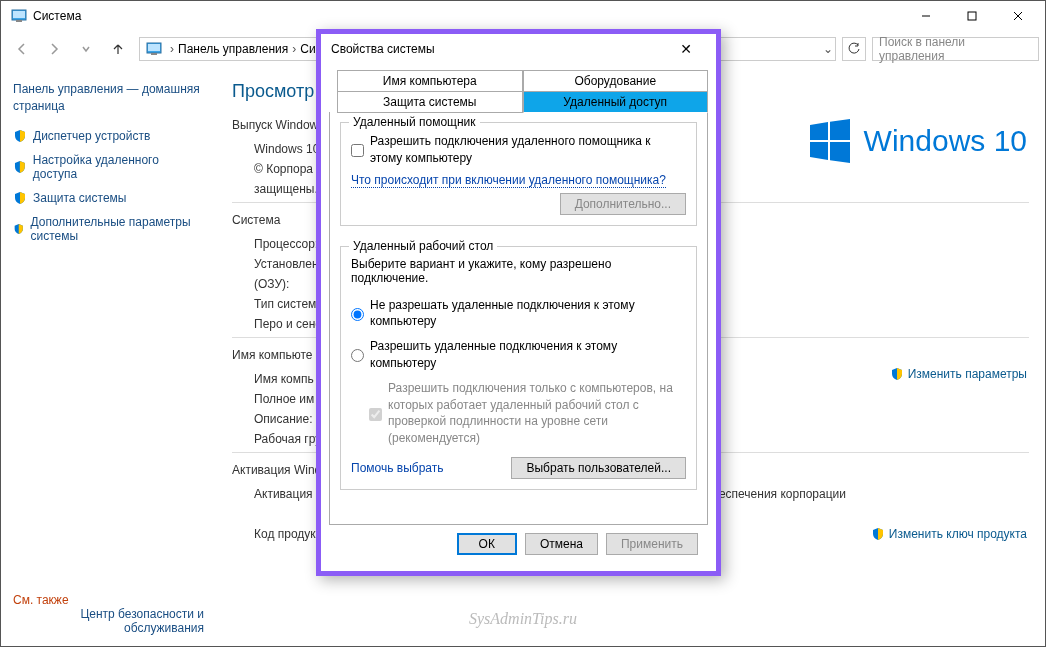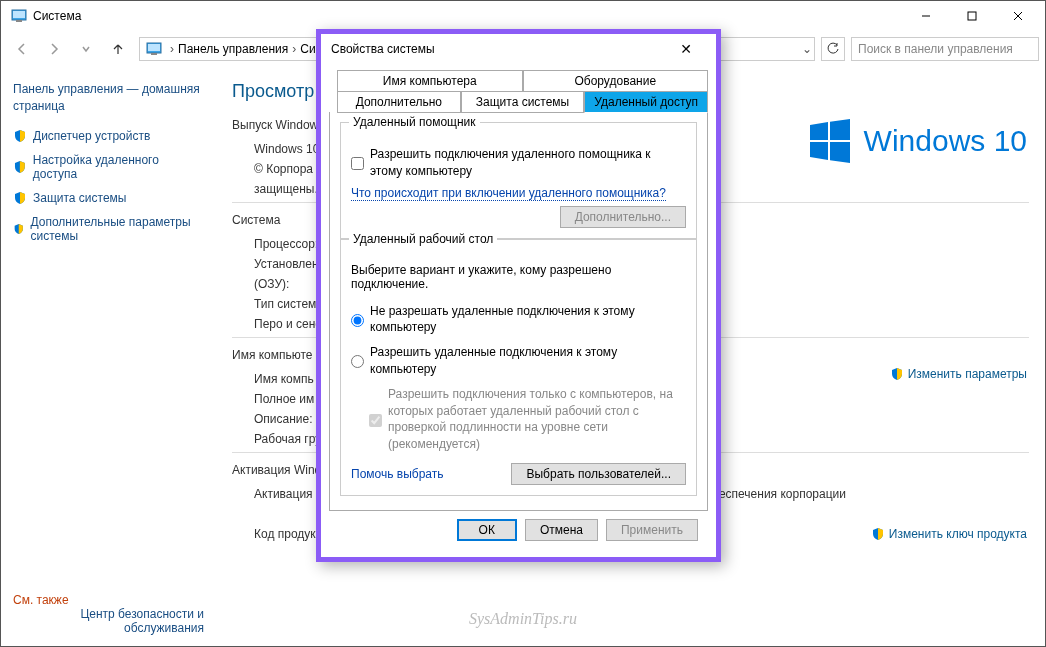--- a/index.html
+++ b/index.html
@@ -14,21 +14,21 @@
 
 
 .navbar { height: 36px; display: flex; align-items: center; padding: 0 6px; gap: 2px; }
 .navbtn { width: 30px; height: 30px; display: flex; align-items: center; justify-content: center; color: #777; }
 .navbtn.enabled { color: #333; }
 .crumbs { flex: 1; height: 24px; border: 1px solid #ccc; display: flex; align-items: center; padding: 0 2px; background: #fff; margin: 0 4px; }
 .crumbs .sysicon { margin: 0 4px; }
 .crumbs .sep { color: #555; margin: 0 4px; }
 .crumbs .seg { color: #000; }
 .refresh { width: 24px; height: 24px; border: 1px solid #ccc; display: flex; align-items: center; justify-content: center; }
-.search { width: 188px; height: 24px; border: 1px solid #ccc; padding: 0 6px; color: #888; display: flex; align-items: center; margin-left: 4px; }
+.search { width: 167px; height: 24px; border: 1px solid #ccc; padding: 0 6px; color: #888; display: flex; align-items: center; margin-left: 4px; }
 
 
 .main { display: flex; height: calc(100% - 66px); }
 .sidebar { width: 215px; padding: 14px 12px; }
 .side-head { color: #1a4e83; font-size: 12px; margin-bottom: 14px; line-height: 1.4; }
 .side-item { display: flex; align-items: center; gap: 6px; margin-bottom: 10px; cursor: pointer; }
 .side-item span.lbl { color: #1a4e83; }
 .shield { width: 14px; height: 14px; }
 .see-also-h { color: #c2410c; margin-top: 350px; margin-bottom: 0; }
 .see-also { color: #1a4e83; text-align: right; }
@@ -49,21 +49,21 @@
 .dlg-title { height: 30px; display: flex; align-items: center; padding: 0 10px; font-size: 12px; }
 .dlg-close { margin-left: auto; width: 40px; text-align: center; font-size: 14px; cursor: pointer; }
 .dlg-body { padding: 6px 8px 10px; }
 .tabs { position: relative; }
 .tabrow { display: flex; margin-left: 8px; }
 .tab { border: 1px solid #aaa; padding: 3px 0; font-size: 12px; text-align: center; background: #fff; cursor: pointer; }
 .tabrow.r1 .tab { flex: 1; border-bottom: none; }
 .tabrow.r2 .tab { flex: 1; }
 .tab.active { background: #0ea5e9; border-bottom: 1px solid #fff; position: relative; z-index: 2; }
 .tabpanel { border: 1px solid #aaa; border-top: none; padding: 10px 10px 14px; margin-top: -1px; }
-.group { border: 1px solid #ccc; padding: 23px 10px 10px; margin-bottom: 0; position: relative; }
+.group { border: 1px solid #ccc; padding: 10px 10px 10px; margin-bottom: 20px; position: relative; }
 .group .legend { position: absolute; top: -8px; left: 8px; background: #fff; padding: 0 4px; font-size: 12px; }
 .chkrow { display: flex; align-items: center; gap: 6px; margin-bottom: 6px; }
 .chkrow input[type=checkbox], .chkrow input[type=radio] { margin-top: 2px; }
 .chkrow label { flex: 1; font-size: 12px; line-height: 1.4; }
 .chkrow.disabled label { color: #888; }
 .link { color: #0645ad; cursor: pointer; font-size: 12px; }
 .link.dotted { border-bottom: 1px dotted #0645ad; }
 .btn { border: 1px solid #aaa; background: #e1e1e1; padding: 3px 14px; font-size: 12px; cursor: pointer; }
 .btn:disabled { color: #888; }
 .btn.primary { border: 2px solid #0078d7; padding: 2px 20px; }
@@ -252,21 +252,20 @@
     <span>Свойства системы</span>
     <span class="dlg-close">✕</span>
   </div>
   <div class="dlg-body">
     <div class="tabs">
       <div class="tabrow r1">
         <div class="tab">Имя компьютера</div>
         <div class="tab">Оборудование</div>
       </div>
       <div class="tabrow r2">
-        <div class="tab">Дополнительно</div>
         <div class="tab">Защита системы</div>
         <div class="tab active">Удаленный доступ</div>
       </div>
       <div class="tabpanel">
 
         <div class="group">
           <span class="legend">Удаленный помощник</span>
           <div class="chkrow">
             <input type="checkbox" style="">
             <label>Разрешить подключения удаленного помощника к этому компьютеру</label>

